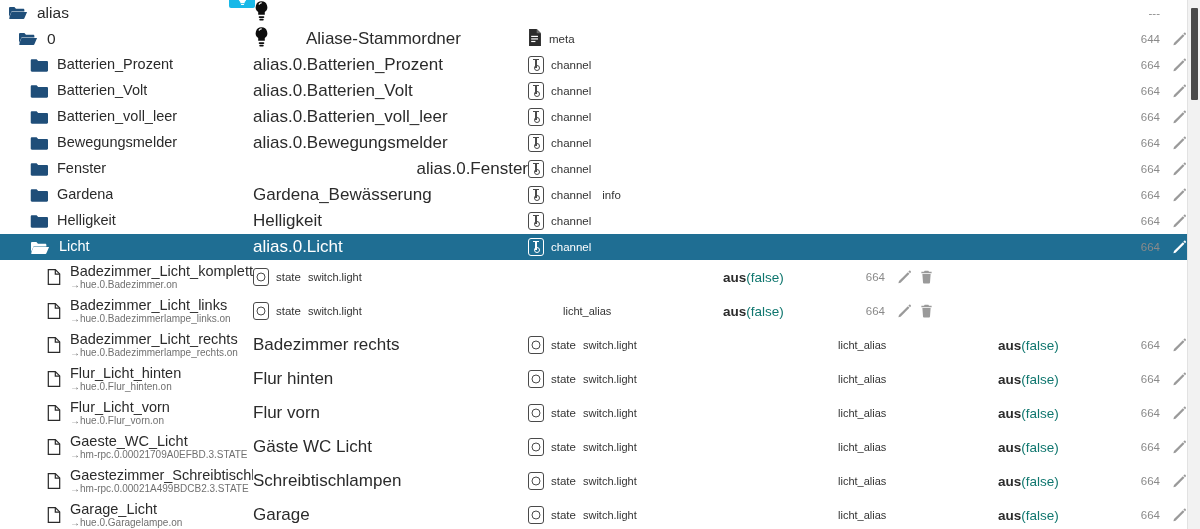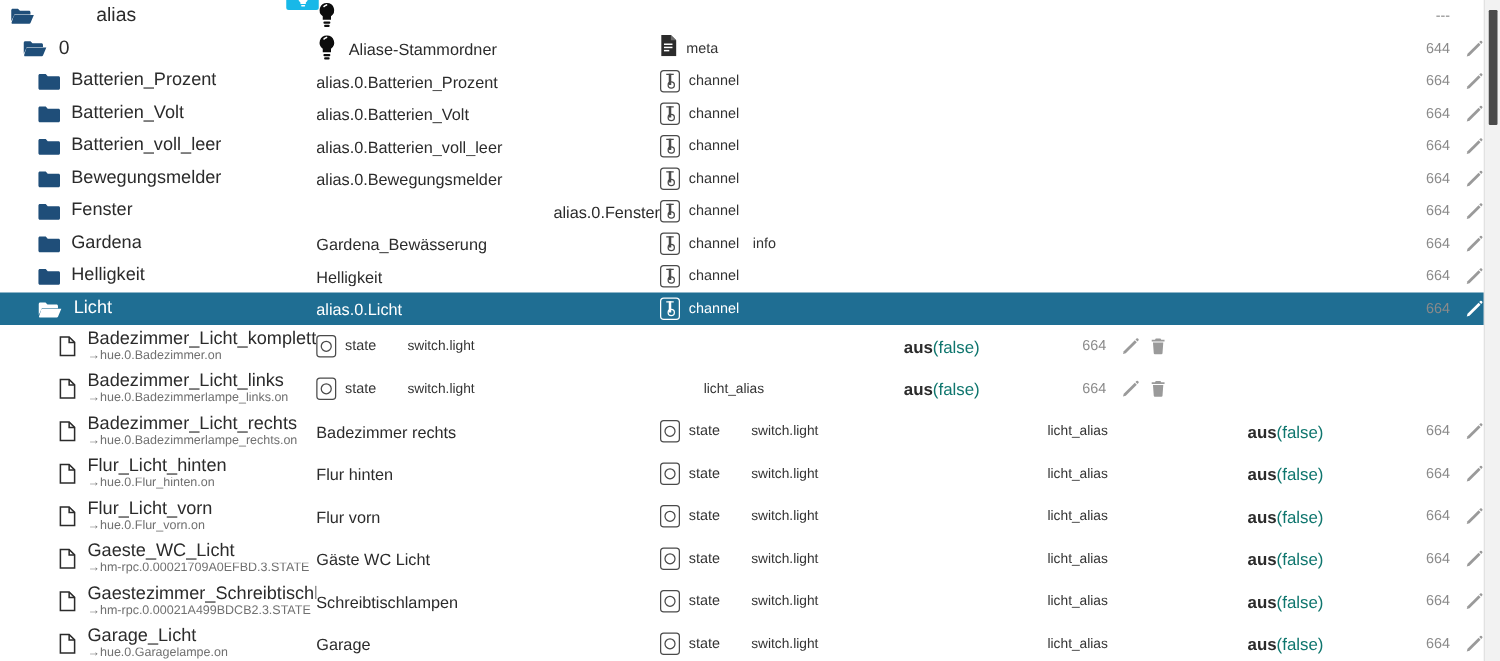--- a/index.html
+++ b/index.html
@@ -54,47 +54,47 @@
   .name-main.big { font-size: 15.5px; }
   .name-sub {
     font-size: 10px;
     color: #707070;
     white-space: nowrap;
     overflow: hidden;
     margin-top: 1px;
   }
 
   
-  .ind0 { padding-left: 8px; gap: 40px; }
+  .ind0 { padding-left: 8px; }
   .ind1 { padding-left: 18px; }
   .ind2 { padding-left: 30px; }
   .ind3 { padding-left: 47px; }
 
   
   .c-id {
     width: 275px;
     flex: 0 0 275px;
-    font-size: 13px;
+    font-size: 17px;
     white-space: nowrap;
     overflow: hidden;
+    gap: 27px;
   }
 
   
   .c-type {
     width: 300px;
     flex: 0 0 300px;
     display: flex;
     align-items: center;
     gap: 7px;
   }
   .type-label { font-size: 11.5px; color: #333; }
   .type-extra { font-size: 11.5px; color: #333; margin-left: 4px; }
   .role-label {
     font-size: 11px; color: #333;
-    margin-left: 18px;
     white-space: nowrap;
   }
 
   
   .c-tag {
     width: 170px;
     flex: 0 0 170px;
     font-size: 11px;
     color: #333;
     text-align: left;

